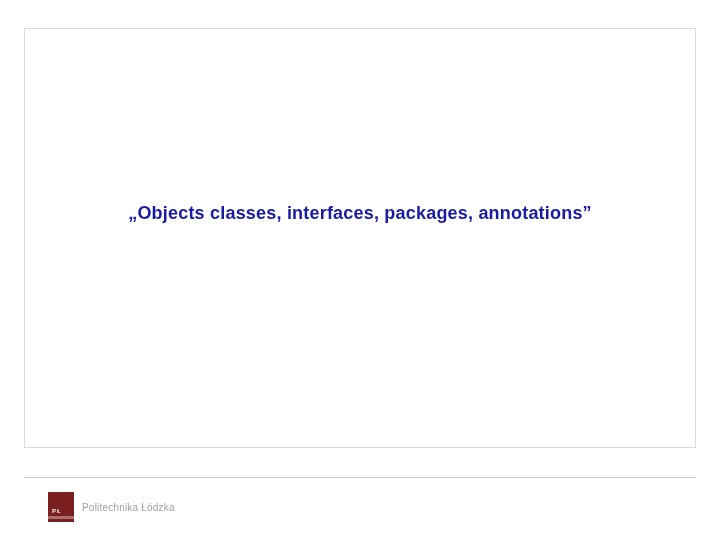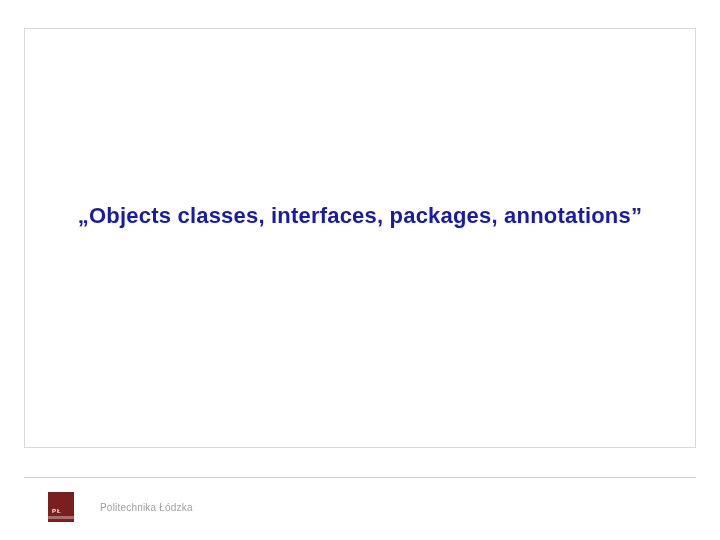--- a/index.html
+++ b/index.html
@@ -17,40 +17,40 @@
     width: 672px;
     height: 420px;
     border: 1px solid #d9d9d9;
   }
   .title {
     position: absolute;
     left: 0;
     right: 0;
     top: 174px;
     text-align: center;
-    font-size: 22px;
+    font-size: 18px;
     font-weight: bold;
     color: #1a1aa8;
     letter-spacing: 0.2px;
   }
   .footer-rule {
     position: absolute;
     left: 24px;
     bottom: 62px;
     width: 672px;
     height: 1px;
     background: #d0d0d0;
   }
   .footer {
     position: absolute;
     left: 48px;
     bottom: 18px;
     display: flex;
     align-items: center;
-    gap: 26px;
+    gap: 8px;
   }
   .logo {
     width: 26px;
     height: 30px;
     background: #7a1f1f;
     position: relative;
   }
   .logo::before {
     content: "";
     position: absolute;

